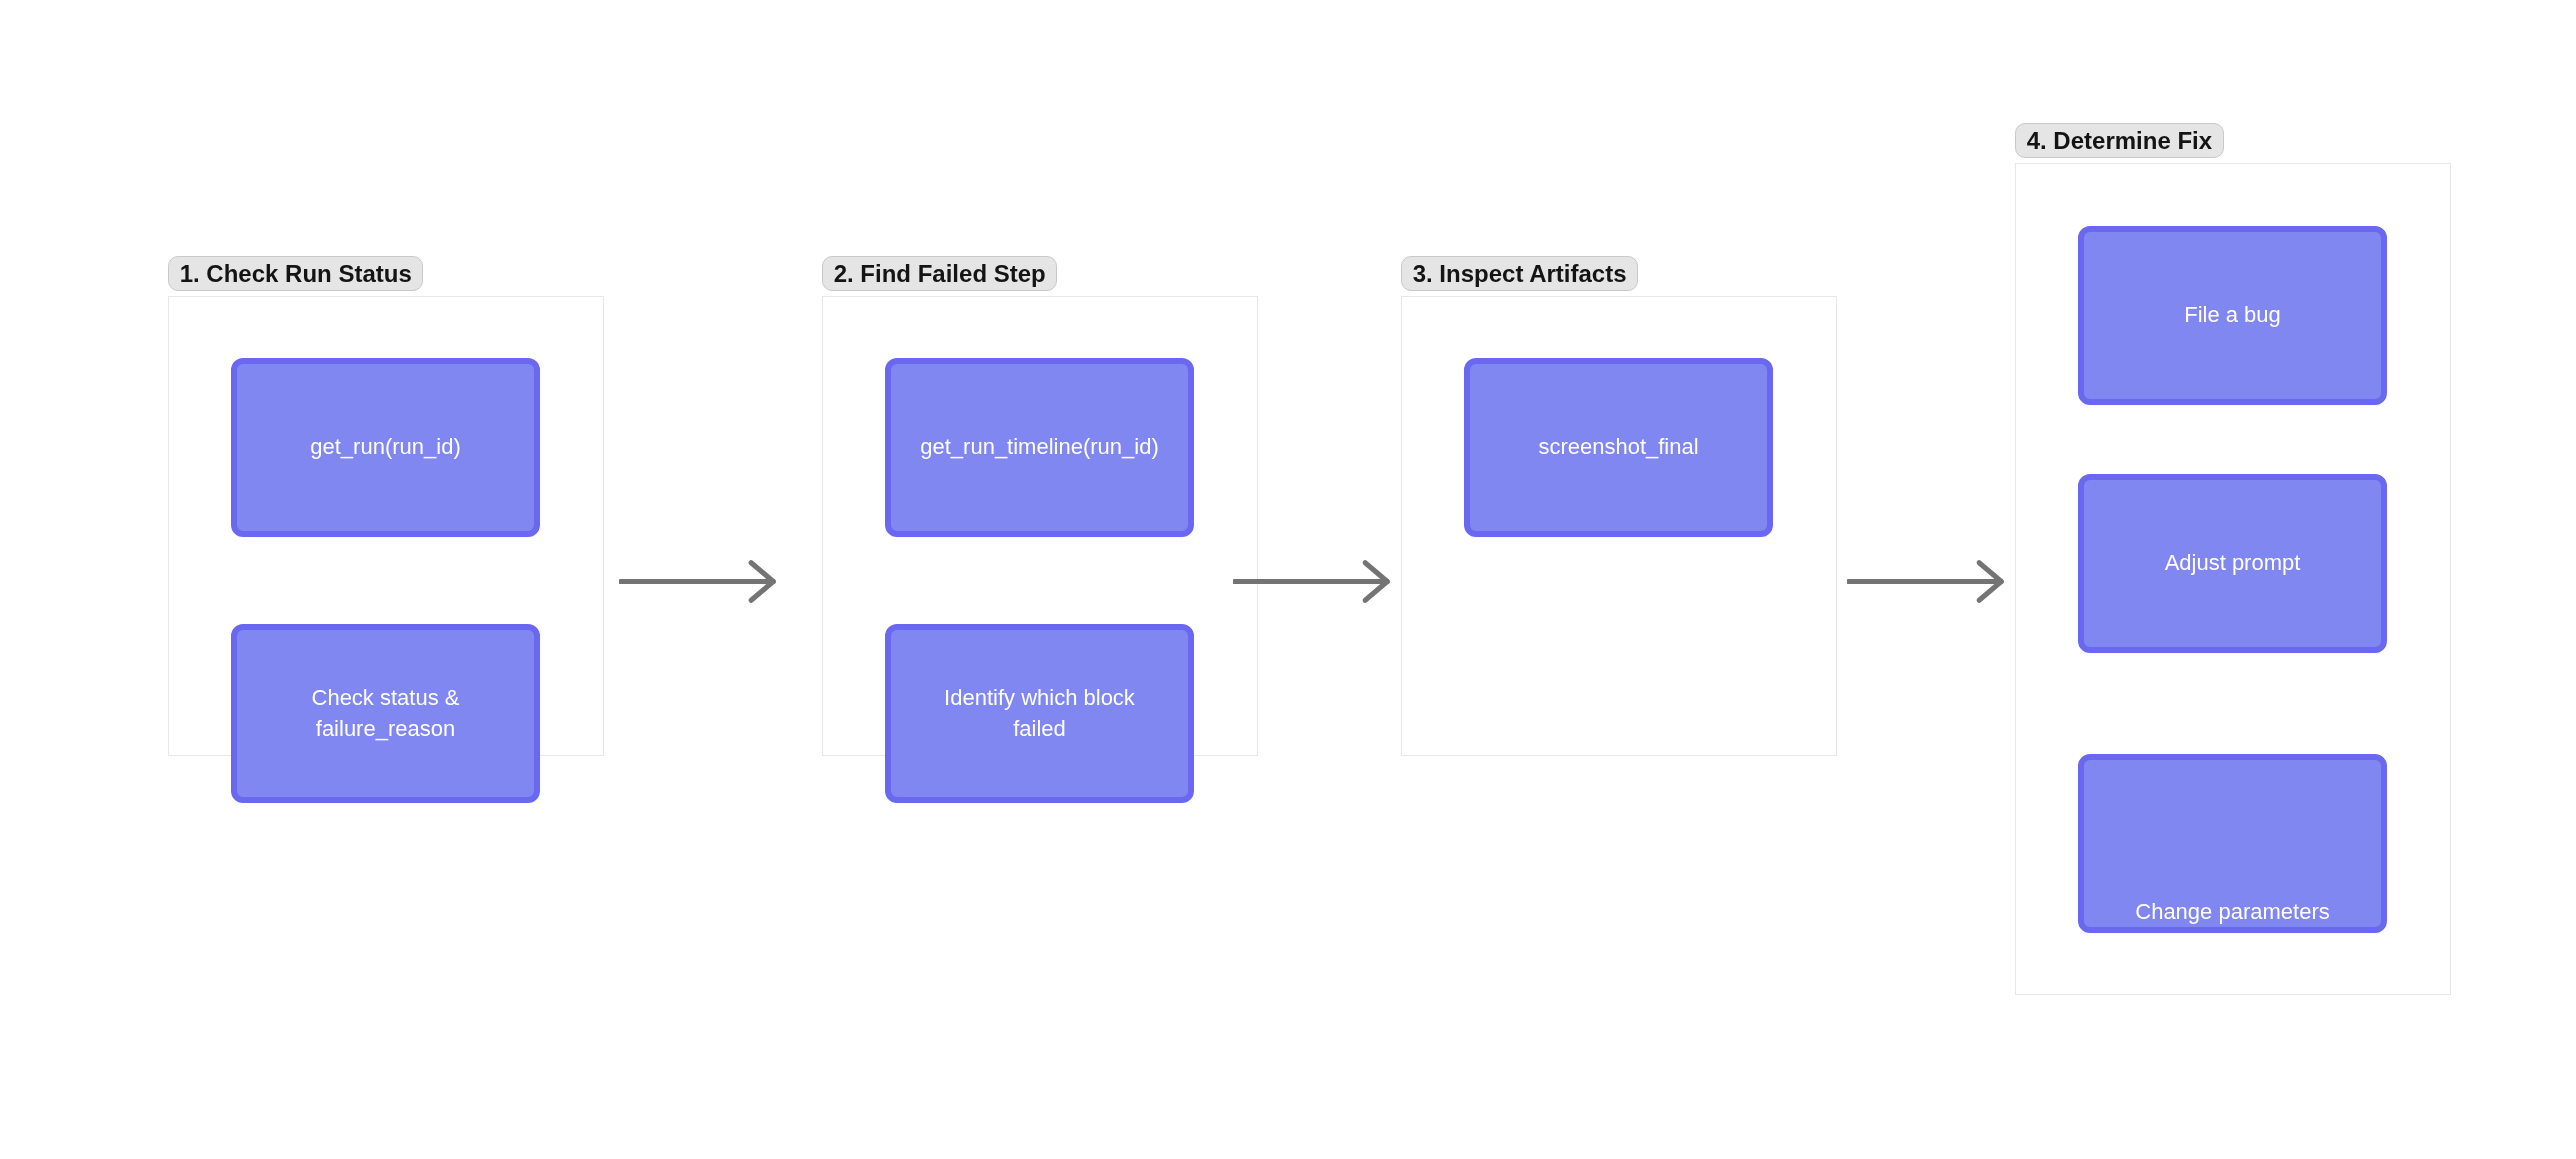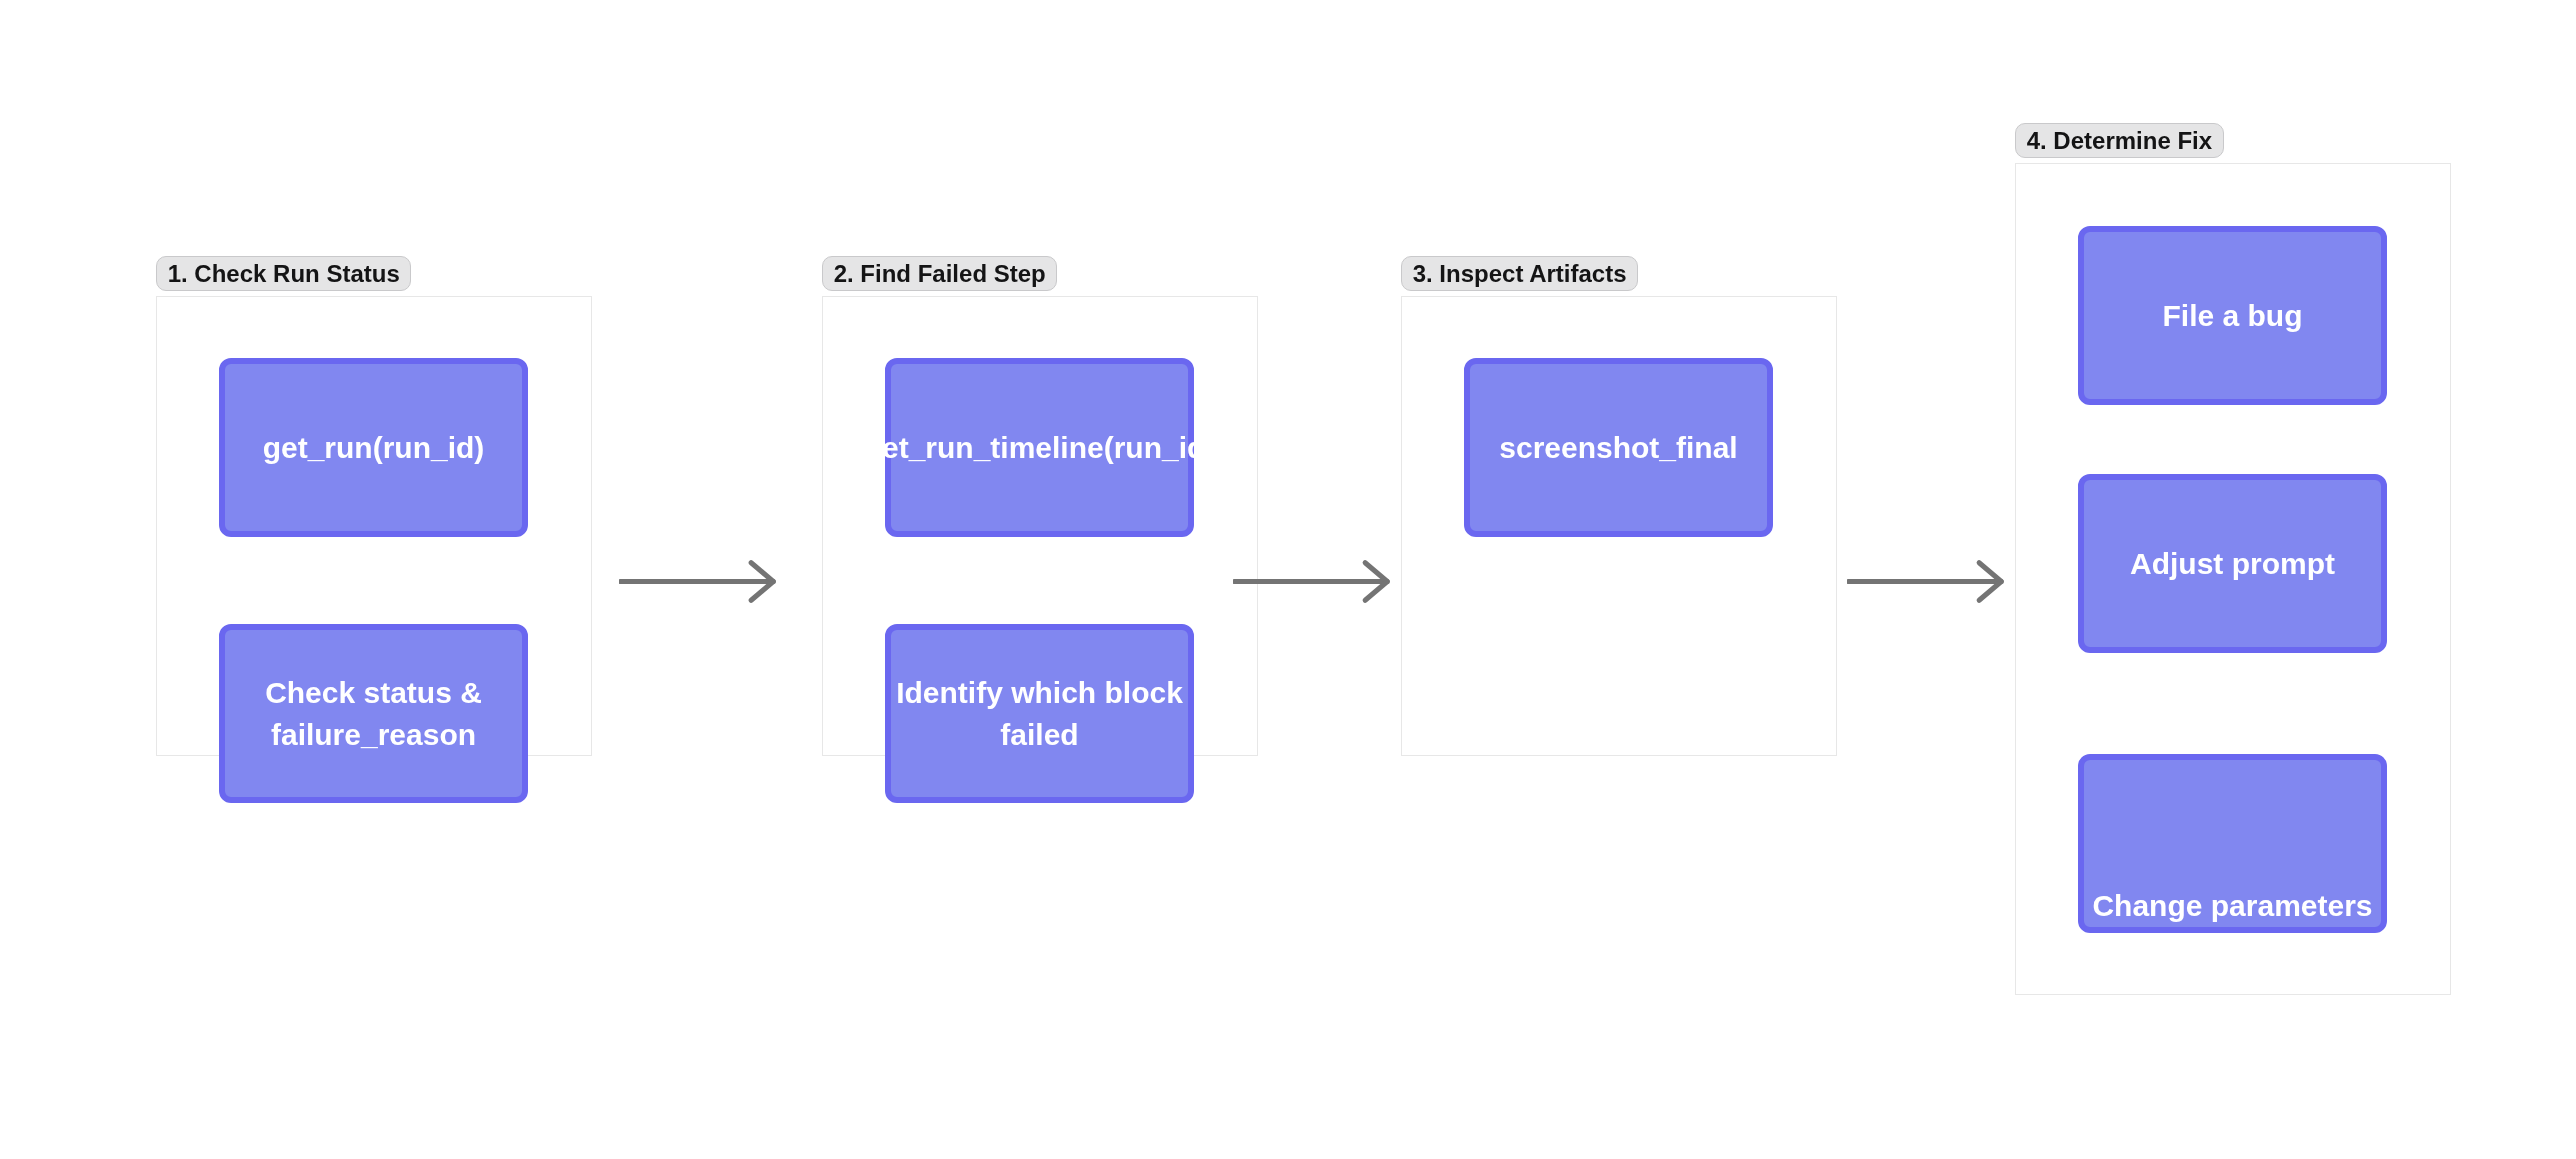--- a/index.html
+++ b/index.html
@@ -14,21 +14,21 @@
     background: #ffffff;
     font-family: "Liberation Sans", sans-serif;
     overflow: hidden;
   }
   .group {
     position: absolute;
     display: flex;
     flex-direction: column;
     align-items: flex-start;
   }
-  .g1 { left: 156px;  top: 256px; }
+  .g1 { left: 168px;  top: 256px; }
   .g2 { left: 787px; top: 256px; padding-left: 35px; }
   .g3 { left: 1401px; top: 256px; justify-content: flex-end; }
   .g4 { left: 2015px; top: 123px; }
   .chip {
     display: inline-flex;
     align-items: center;
     box-sizing: border-box;
     height: 35px;
     padding: 0 10.7px;
     background: #e5e5e6;
@@ -57,22 +57,22 @@
     height: 179px;
     background: #8187f0;
     border: 6px solid #6a67f0;
     border-radius: 12px;
     display: flex;
     align-items: center;
     justify-content: center;
   }
   .node-label {
     color: #ffffff;
-    font-size: 30px;
-    font-weight: 700;
+    font-size: 22px;
+    font-weight: 400;
     line-height: 1.4;
     text-align: center;
     white-space: pre-line;
   }
   .g1 .n1, .g2 .n1, .g3 .n1 { top: 61px; }
   .g1 .n2, .g2 .n2, .g3 .n2 { top: 327px; }
   .g4 .n1 { top: 62px; }
   .g4 .n2 { top: 310px; }
   .g4 .n3 { top: 590px; align-items: flex-end; }
   .arrow {

